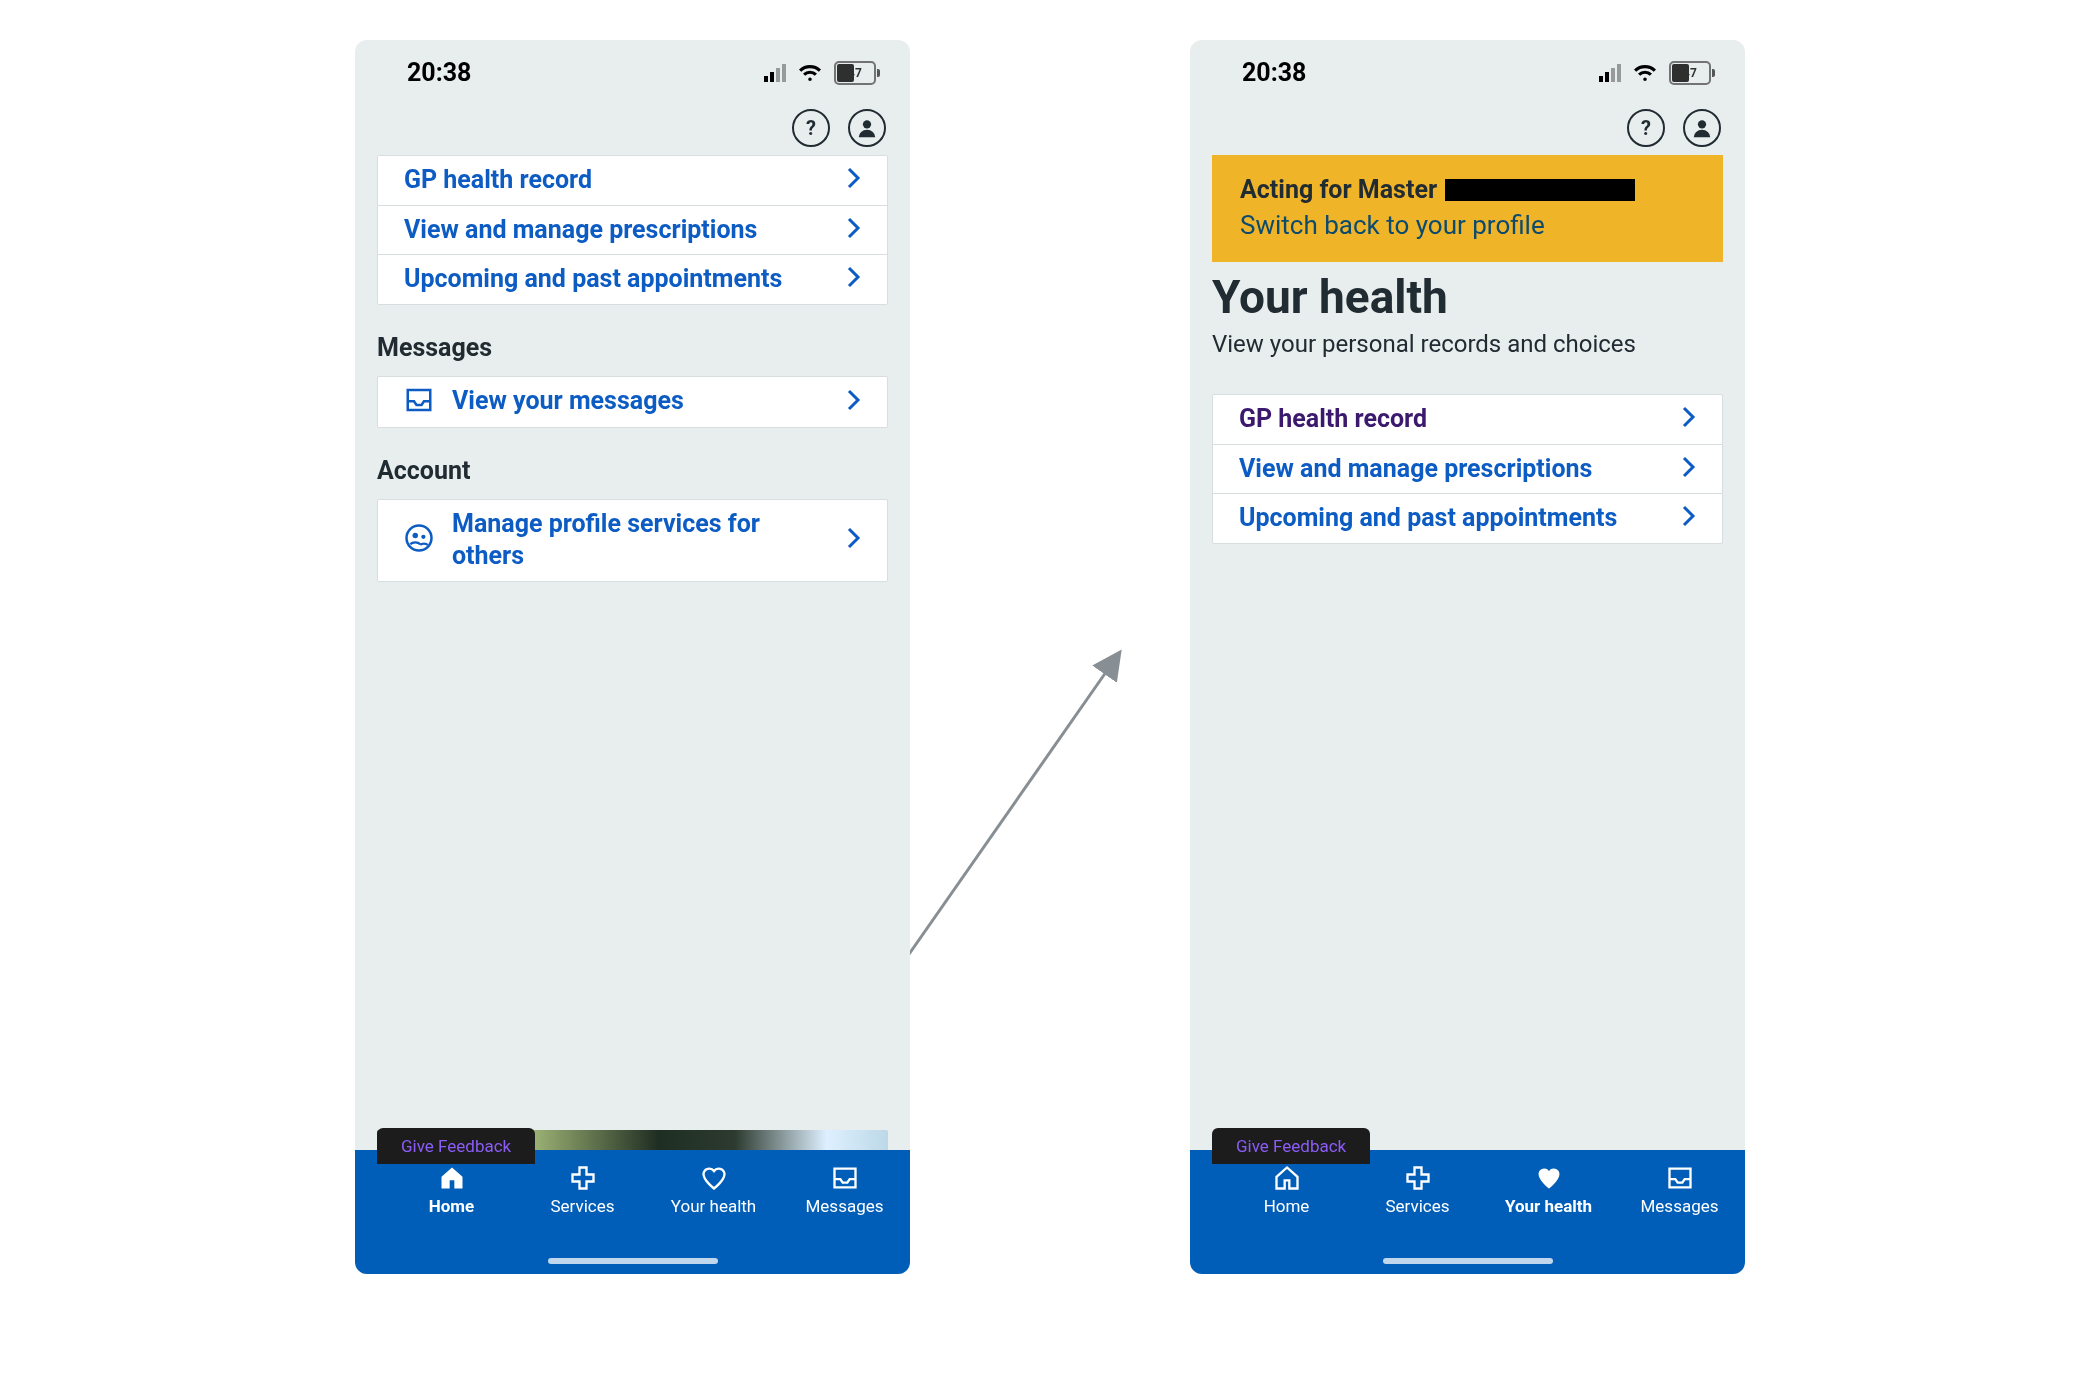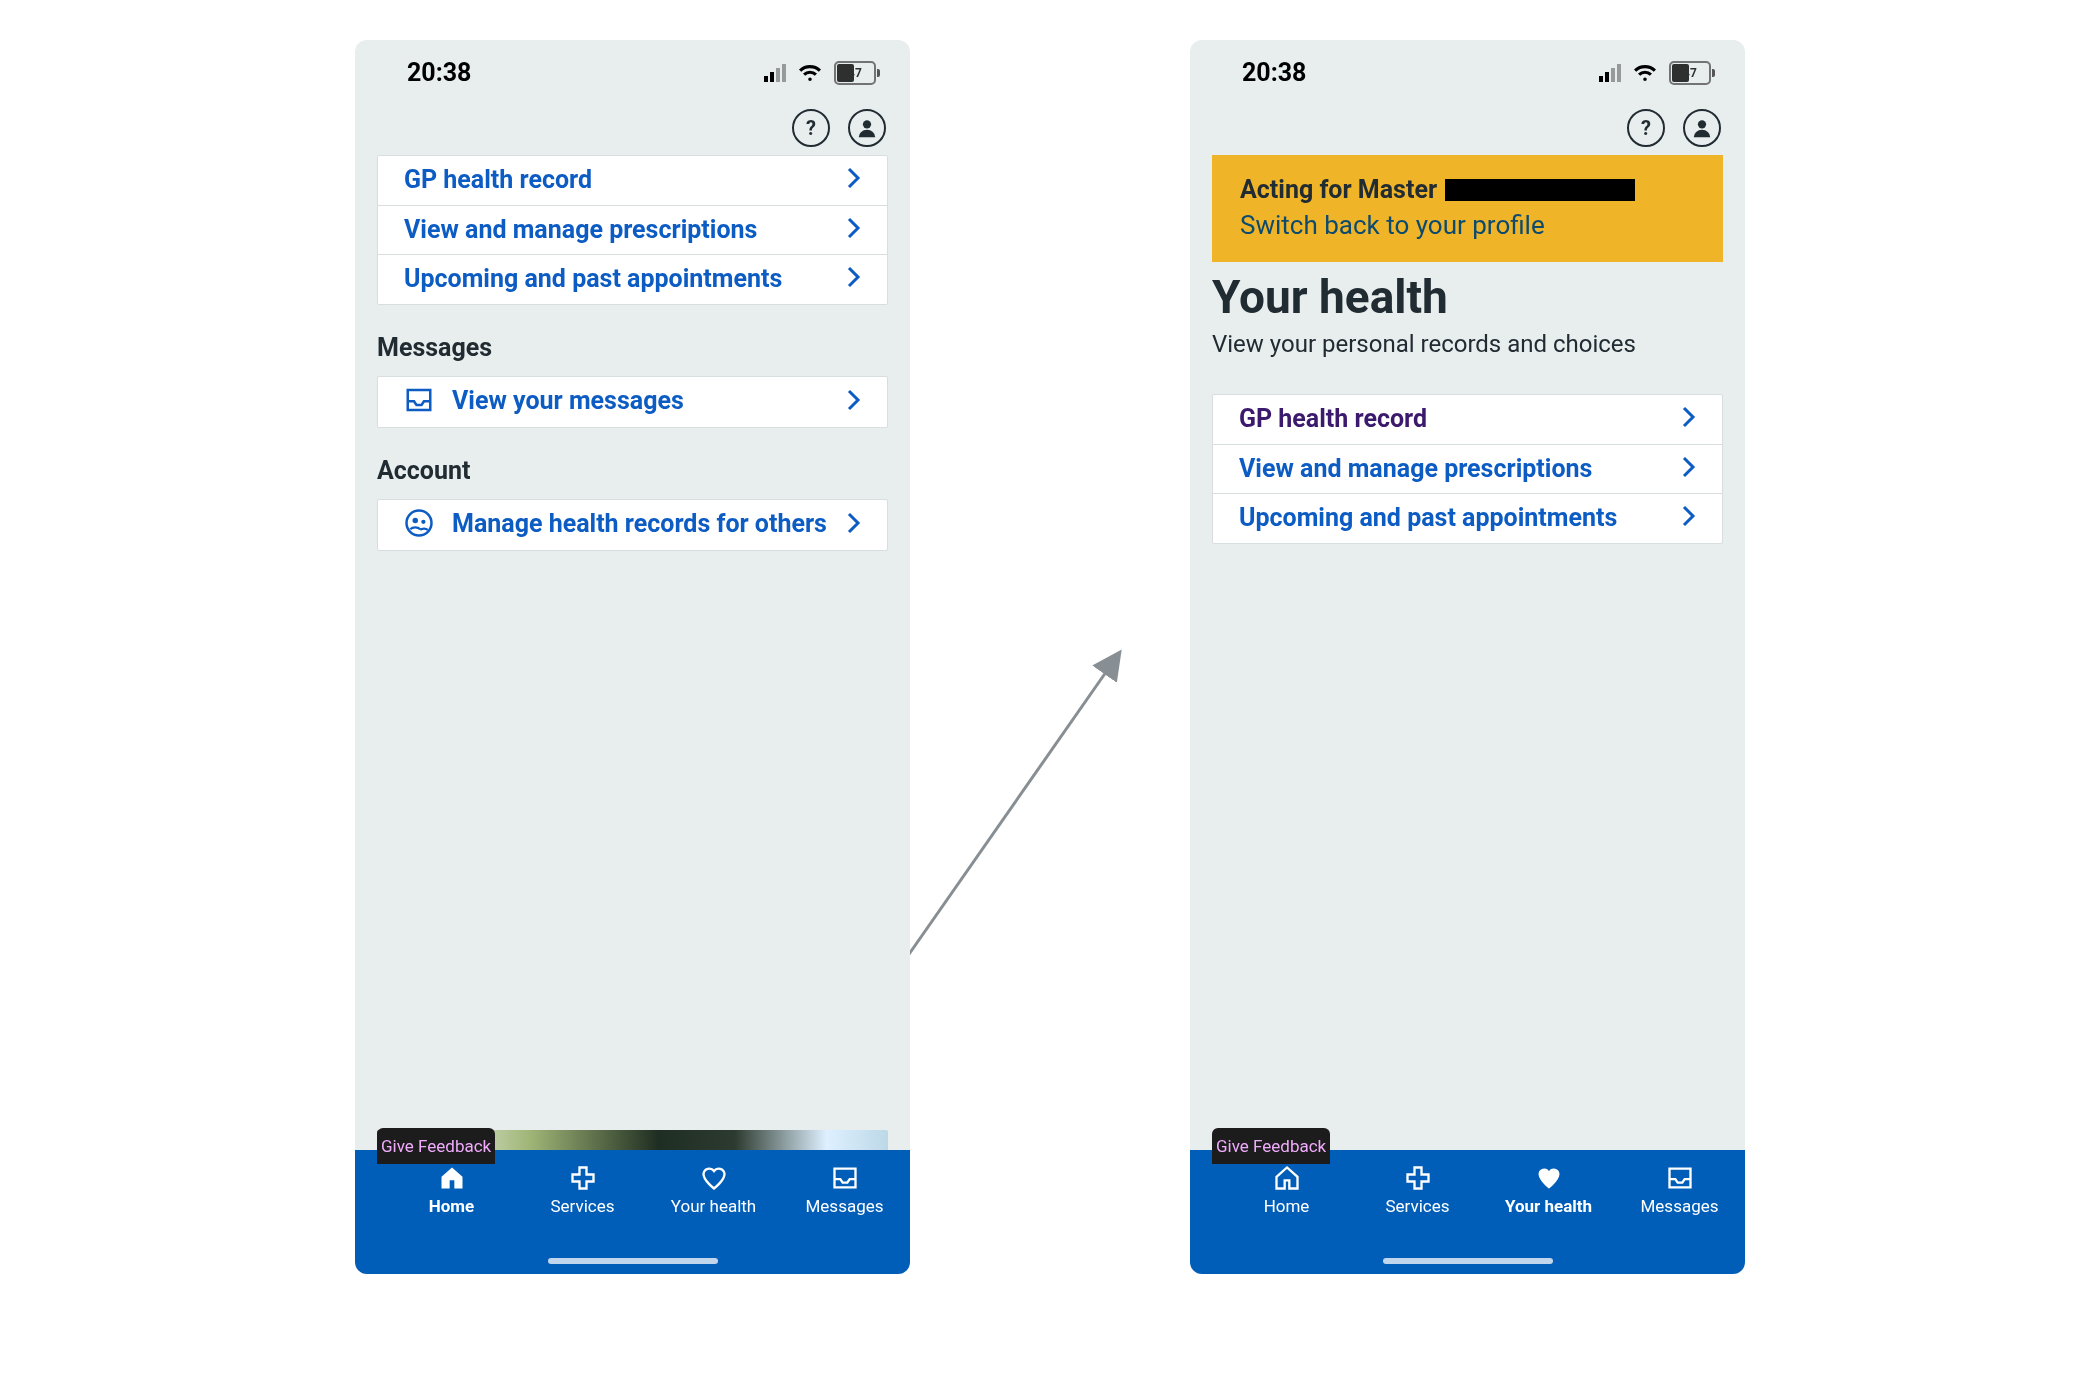--- a/index.html
+++ b/index.html
@@ -170,23 +170,23 @@
     margin: 0 0 14px 0;
     color: var(--text);
   }
 
   
   .feedback-chip {
     position: absolute;
     bottom: 110px;
     left: 22px;
     background: #1c1c1c;
-    color: #f0abfc;
+    color: #8b5cf6;
     font-size: 17px;
-    padding: 8px 4px;
+    padding: 8px 24px;
     border-radius: 6px 6px 0 0;
     z-index: 5;
   }
 
   
   .bottom-nav {
     position: absolute;
     bottom: 0;
     left: 0; right: 0;
     height: 110px;
@@ -341,21 +341,21 @@
           <div class="list-row">
             <div class="row-left">
               <span class="row-icon">
                 <svg width="30" height="30" viewBox="0 0 24 24">
                     <circle cx="12" cy="12" r="10" fill="none" stroke="currentColor" stroke-width="2"></circle>
                     <circle cx="9" cy="10" r="2.2" fill="currentColor"></circle>
                     <circle cx="15.5" cy="11" r="1.7" fill="currentColor"></circle>
                     <path d="M5 17 a5 4 0 0 1 8 0 M13 17.5 a4 3 0 0 1 6 0" fill="none" stroke="currentColor" stroke-width="1.8"></path>
                   </svg>
               </span>
-              <span class="row-label">Manage health records for others</span>
+              <span class="row-label">Manage profile services for others</span>
             </div>
             <span class="chevron"><svg width="14" height="22" viewBox="0 0 14 22">
                   <path d="M2 2 L11 11 L2 20" fill="none" stroke="currentColor" stroke-width="3"></path>
                 </svg></span>
           </div>
         </div>
       </div>
 
       <div class="photo-strip"></div>
       <div class="feedback-chip">Give Feedback</div>

